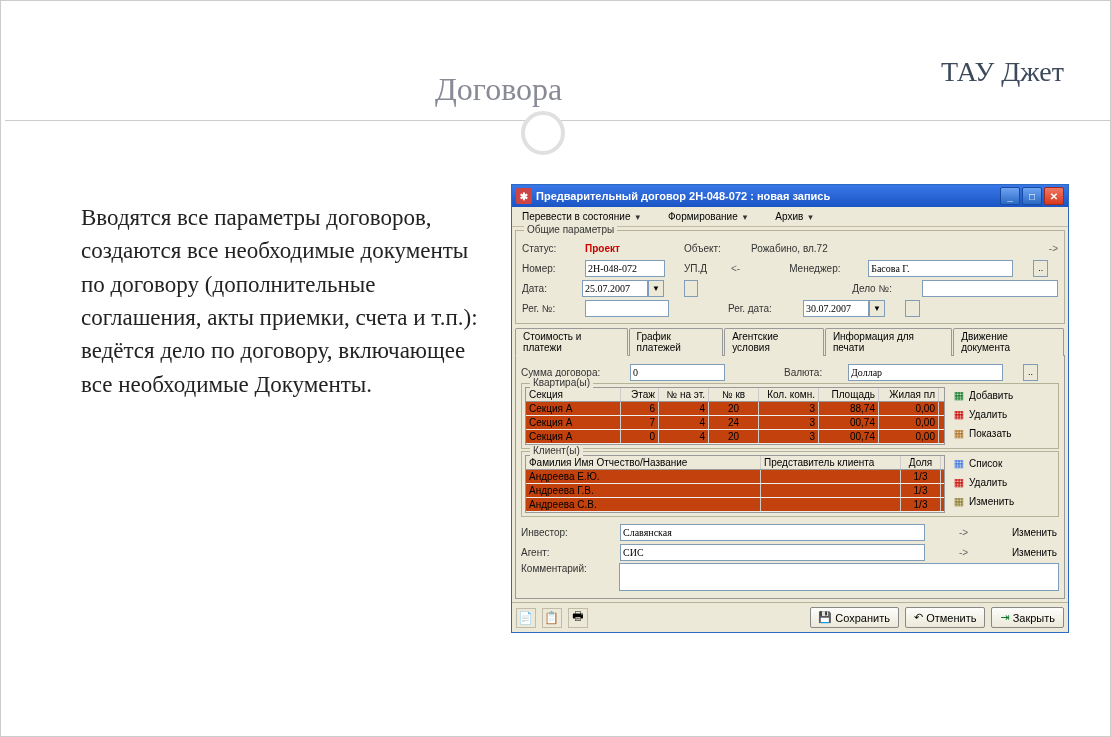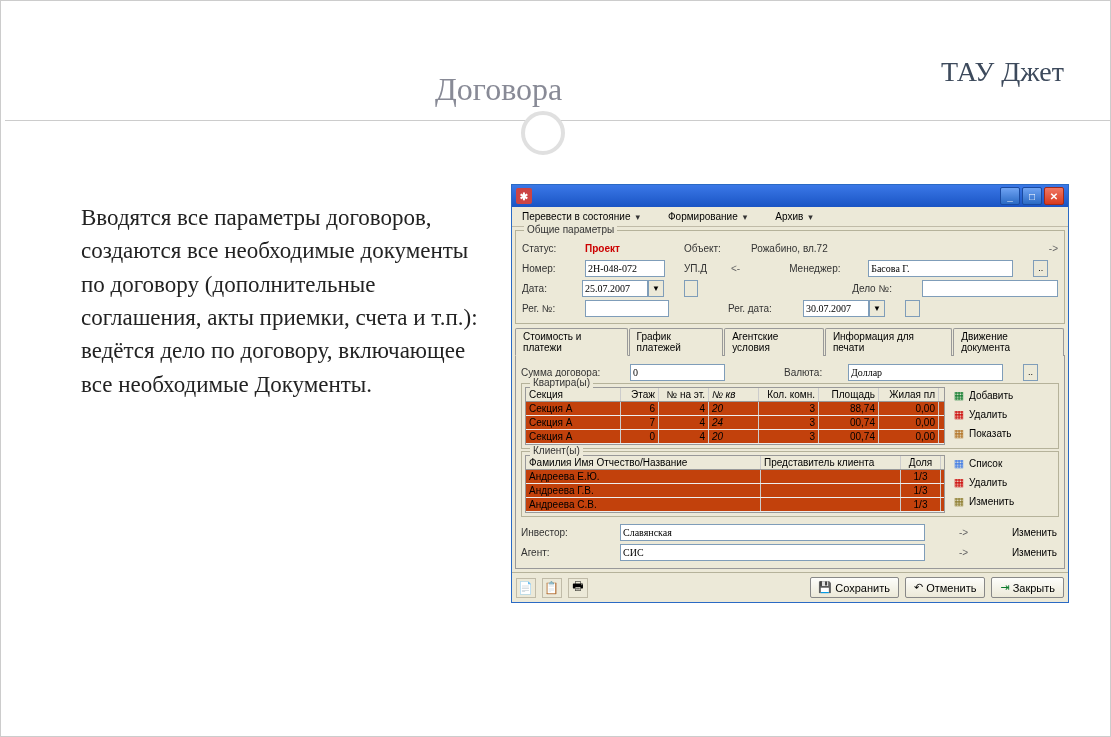--- a/index.html
+++ b/index.html
@@ -30,21 +30,21 @@
   .arrow-lbl { font-size: 10px; color: #666; cursor: pointer; }
   .tabs { display: flex; border-bottom: 1px solid #999; margin: 2px 3px 0 3px; font-size: 10px; background:#ece9d8;}
   .tab { padding: 2px 7px; border: 1px solid #999; border-bottom: none; background: #ece9d8; margin-right: 1px; cursor: pointer; position: relative; top:1px; border-radius: 2px 2px 0 0;}
   .tab.active { background: #ece9d8; border-bottom: 1px solid #ece9d8; font-weight: normal; z-index:2;}
   .tabpanel { border: 1px solid #999; border-top: none; margin: 0 3px; padding: 5px; background:#ece9d8;}
   
   .grid { border: 1px solid #999; background: #c2410c; font-size: 10px; }
   .grid-head { display: flex; background: #ece9d8; border-bottom: 1px solid #999; }
   .grid-head div, .grid-row div { padding: 1px 3px; border-right: 1px solid #ccc; overflow: hidden; white-space: nowrap; }
   .grid-row { display: flex; border-bottom: 1px solid #eee; min-height:14px;}
-  .col-sec{width:95px;} .col-et{width:38px;text-align:right;} .col-net{width:50px;text-align:right;} .col-nkv{width:50px;text-align:left;font-style:italic;} .col-kk{width:60px;text-align:right;} .col-pl{width:60px;text-align:right;} .col-jp{width:60px;text-align:right;}
+  .col-sec{width:95px;} .col-et{width:38px;text-align:right;} .col-net{width:50px;text-align:right;} .col-nkv{width:50px;text-align:center;} .col-kk{width:60px;text-align:right;} .col-pl{width:60px;text-align:right;} .col-jp{width:60px;text-align:right;}
   
   .side-btns { display: flex; flex-direction: column; gap: 3px; margin-left: 5px; }
   .side-btn { display: flex; align-items: center; gap: 3px; font-size: 10px; cursor: pointer; padding:1px 2px;}
   .side-btn .ico { width: 14px; height: 14px; display: inline-flex; align-items: center; justify-content: center; font-size: 11px; }
   .ico-add { color: #0a7a2a; } .ico-del { color: #c00; } .ico-show { color: #b07020; } .ico-list{color:#3b78e7;} .ico-edit{color:#8a7a2a;}
   
   .cli-grid .grid-head div, .cli-grid .grid-row div { border-right:1px solid #ccc;}
   .col-name{width:235px;} .col-rep{width:140px;} .col-share{width:40px;text-align:center;}
   
   .bottom-bar { display: flex; align-items: center; padding: 4px; gap: 6px; border-top: 1px solid #b5b29a; margin-top: 3px; background:#ece9d8;}
@@ -62,20 +62,21 @@
   <div class="title-area">
     <div class="page-title">Договора</div>
     <div class="brand">ТАУ Джет</div>
   </div>
   <div class="circle-deco"></div>
   <div class="body-text">Вводятся все параметры договоров, создаются все необходимые документы по договору (дополнительные соглашения, акты приемки, счета и т.п.): ведётся дело по договору, включающее все необходимые Документы.</div>
 
   <div class="app-window">
     <div class="titlebar">
       <span class="icon-slot">✱</span>
+      <span>Предварительный договор 2H-048-072 : новая запись</span>
       <div class="winbtns">
         <div class="winbtn">_</div>
         <div class="winbtn">□</div>
         <div class="winbtn close">✕</div>
       </div>
     </div>
     <div class="toolbar">
       <div class="tb-item">
           <span>Перевести в состояние</span>
         </div>
@@ -259,20 +260,24 @@
       </div>
       <div class="formrow">
         <span class="lbl" style="width:80px">Агент:</span>
         <input class="fld" style="width: 305px;" value="СИС">
         <span class="arrow-lbl" style="margin-left:15px">-&gt;</span>
         <span class="spacer"></span>
         <span class="side-btn">
             <span>Изменить</span>
           </span>
       </div>
+      <div class="formrow" style="align-items:flex-start;height:auto;">
+        <span class="lbl" style="width:80px">Комментарий:</span>
+        <textarea class="fld" style="width: 445px; height: 28px; resize: none;"></textarea>
+      </div>
     </div>
 
     <div class="bottom-bar">
       <div class="tool-ico">📄</div>
       <div class="tool-ico">📋</div>
       <div class="tool-ico">🖶</div>
       <span class="spacer"></span>
       <div class="btn">
           <span>💾</span>
           <span>Сохранить</span>

